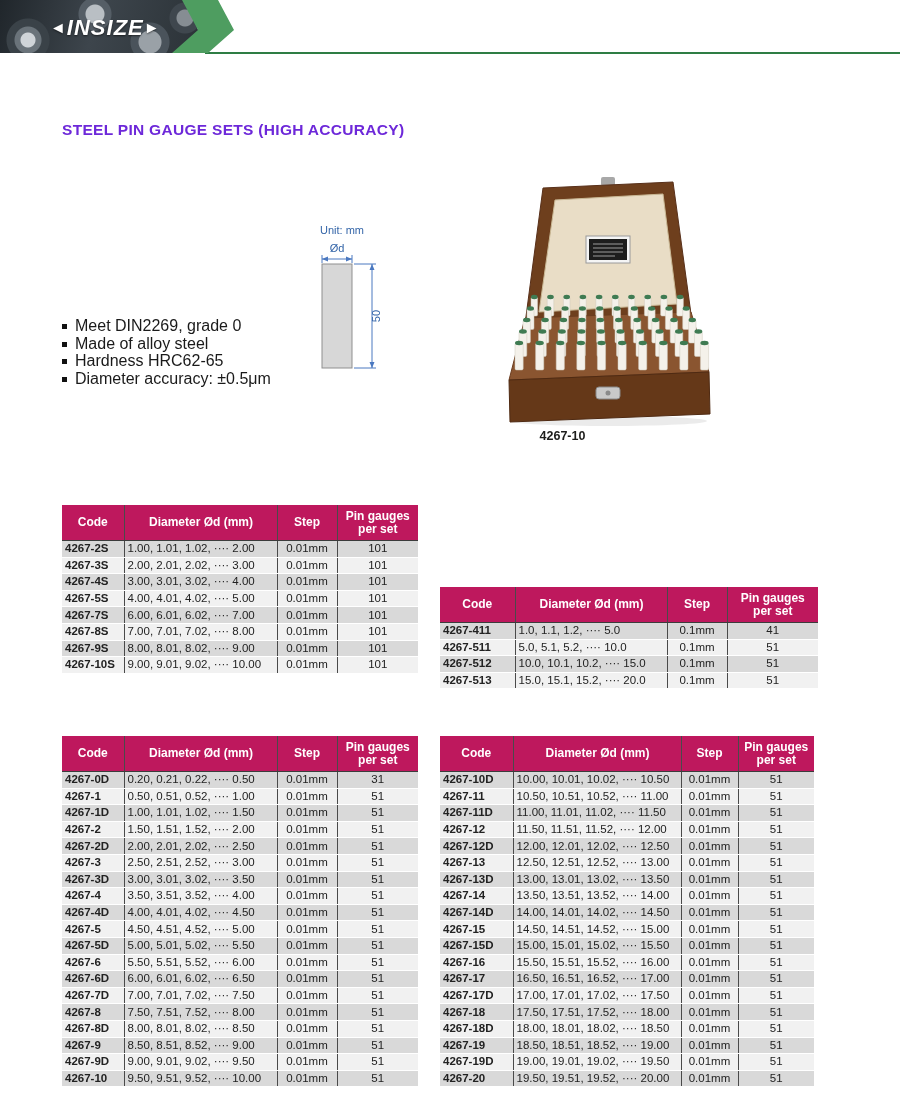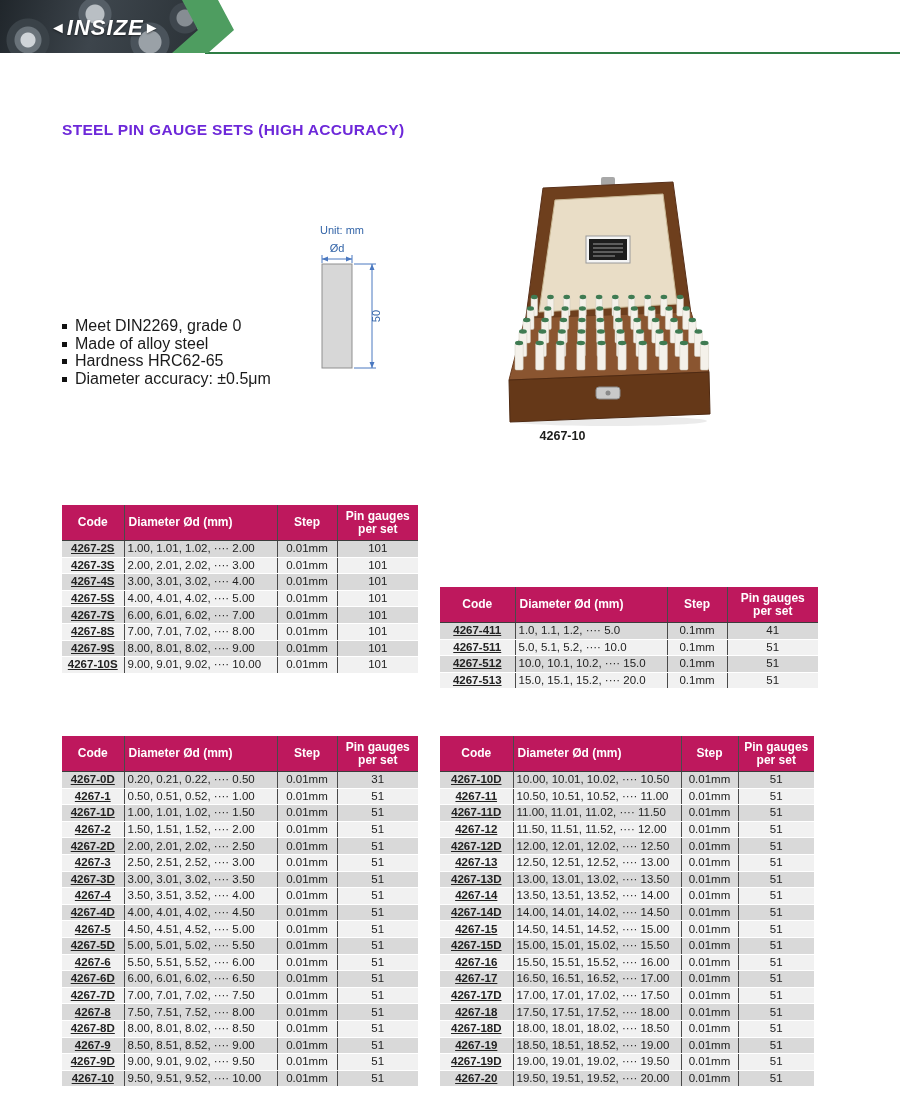--- a/index.html
+++ b/index.html
@@ -37,27 +37,27 @@
   .diagram{position:absolute;left:300px;top:222px;}
   .product{position:absolute;left:495px;top:176px;}
   .product-caption{position:absolute;left:495px;top:429px;width:135px;text-align:center;
                    font-size:12.5px;font-weight:bold;color:#1d1d1b;}
 
   
   table.gauge{position:absolute;border-collapse:collapse;table-layout:fixed;}
   table.gauge th{background:#be185d;color:#fff;font-size:12px;font-weight:bold;
                  height:35px;line-height:13px;border-bottom:1px solid #3c3c3c;padding:0 3px;
                  text-align:center;}
-  table.gauge th.dia{text-align:left;padding-left:4px;}
+  table.gauge th.dia{text-align:center;padding-left:4px;}
   table.gauge td{font-size:11.5px;height:15.6px;line-height:15px;padding:0 3px;
                  border-bottom:1px solid #fff;color:#222;}
   table.gauge th:not(:last-child),table.gauge td:not(:last-child){border-right:1px solid #4a4a4a;}
   table.gauge tbody tr:nth-of-type(odd){background:#d9d9d9;}
   table.gauge tbody tr:nth-of-type(even){background:#f1f1f1;}
-  td.code{font-weight:bold;text-align:center;text-decoration:underline;}
+  td.code{font-weight:bold;text-align:left;}
   td.dia{text-align:left;padding-left:8px;white-space:nowrap;}
   td.step,td.qty{text-align:center;}
 
   #tableA{left:62px;top:505px;width:356px;}
   #tableB{left:440px;top:587px;width:378px;}
   #tableC{left:62px;top:736px;width:356px;}
   #tableD{left:440px;top:736px;width:374px;}
 </style>
 </head>
 <body>

